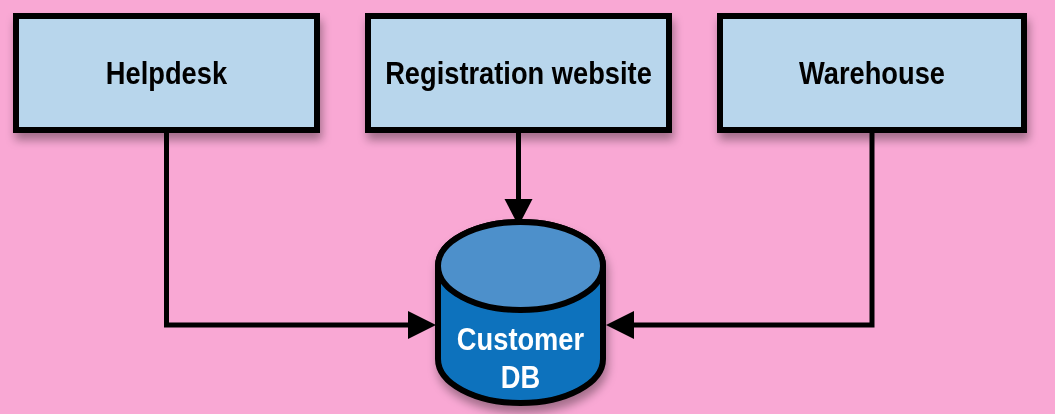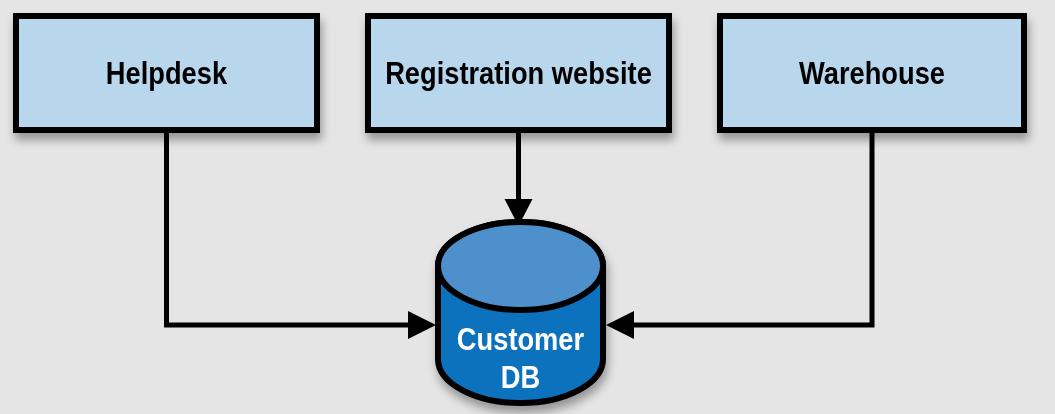--- a/index.html
+++ b/index.html
@@ -4,21 +4,21 @@
 <style>
   html, body {
     margin: 0;
     padding: 0;
     background: #ffffff;
   }
   .canvas {
     position: relative;
     width: 1055px;
     height: 414px;
-    background: #e5e5e5;
+    background: #f9a8d4;
     overflow: hidden;
   }
   svg text {
     font-family: "Liberation Sans", "DejaVu Sans", sans-serif;
     font-weight: 600;
   }
   .node-label { fill: #000000; }
   .db-label   { fill: #ffffff; }
 </style>
 </head>

